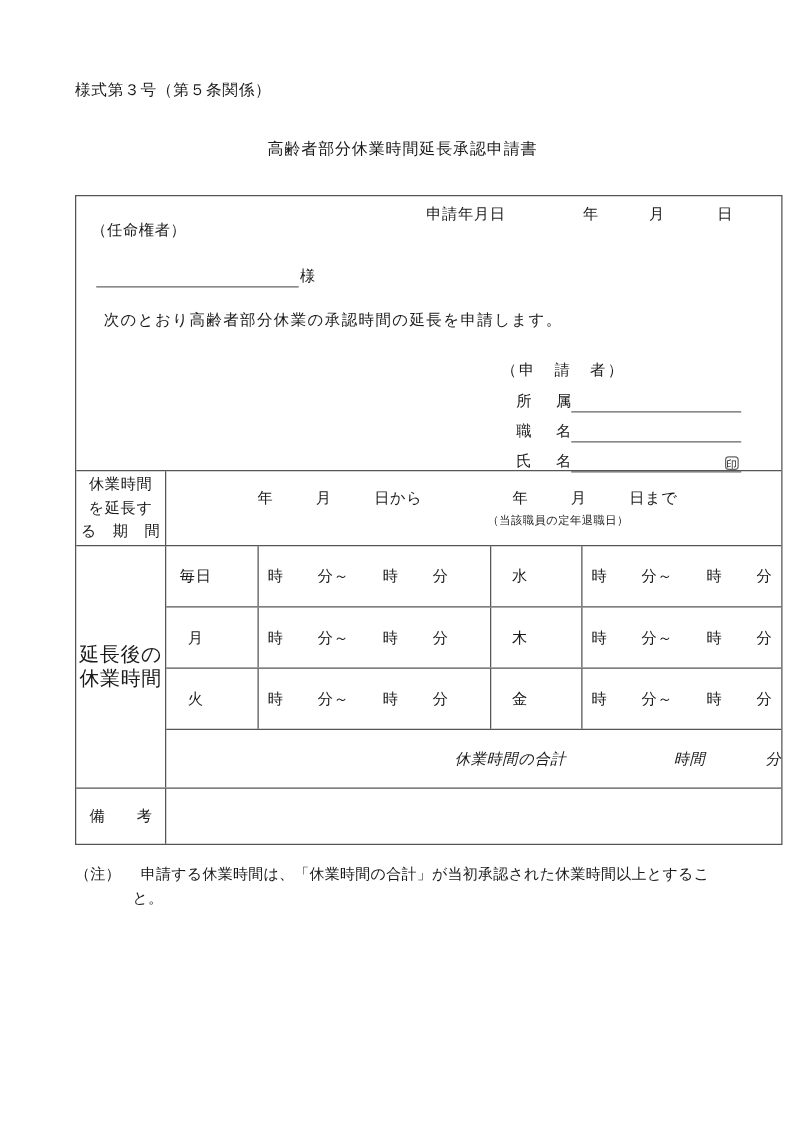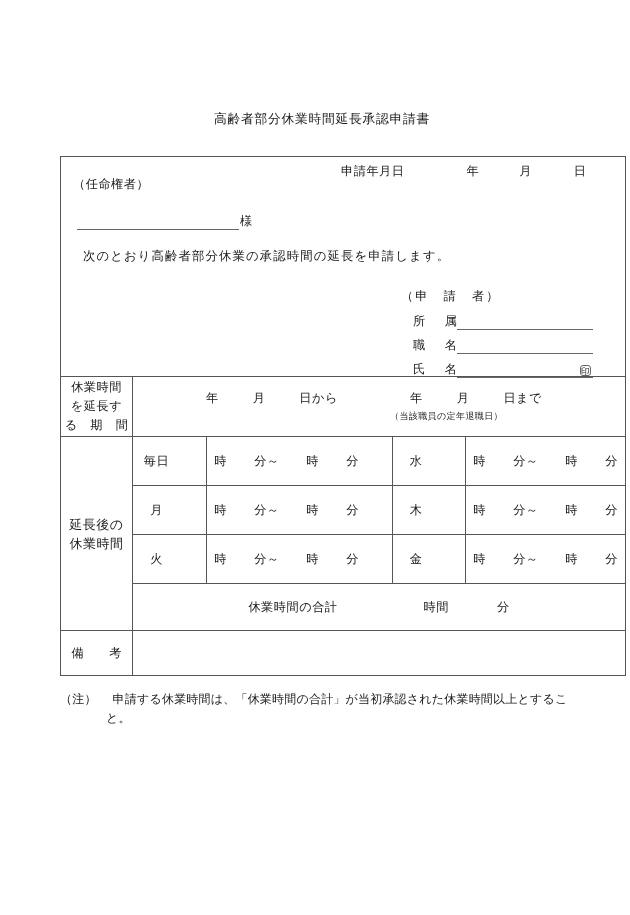--- a/index.html
+++ b/index.html
@@ -198,21 +198,21 @@
 
   
   .sched-row { display: flex; border-top: 1px solid #555; }
   .sched-label {
     width: 71px;
     flex: none;
     display: flex;
     align-items: center;
     justify-content: center;
     text-align: center;
-    font-size: 13px;
+    font-size: 16px;
     line-height: 19px;
     letter-spacing: 0.5px;
     flex-direction: column;
   }
   .sched-right { flex: 1; }
   .day-row {
     display: flex;
     height: 48px;
     gap: 26px;
   }
@@ -243,24 +243,25 @@
 
   .total-row {
     display: flex;
     height: 46px;
     border-top: 1px solid #555;
   }
   .total-cell {
     flex: 1;
     display: flex;
     align-items: center;
-    justify-content: center;
+    justify-content: flex-end;
     font-size: 12.2px;
     letter-spacing: 0.5px;
     white-space: nowrap;
+    font-style: italic;
   }
   .total-cell .tsp1 { display: inline-block; width: 86px; }
   .total-cell .tsp2 { display: inline-block; width: 48px; }
 
   
   .remarks-row { height: 45px; }
   .remarks-label {
     width: 71px;
     flex: none;
     display: flex;
@@ -286,20 +287,21 @@
     line-height: 19px;
   }
   .footnote .mark { margin-right: 16px; }
   .footnote .cont { display: block; margin-left: 46px; }
 </style>
 </head>
 <body>
 
 <div class="page">
 
+  <div class="form-no">様式第３号（第５条関係）</div>
 
   <div class="doc-title">高齢者部分休業時間延長承認申請書</div>
 
   <div class="form-box">
 
     <div class="section sec-top">
 
       <div class="apply-date">
         <span class="lbl">申請年月日</span><span class="y">年</span><span class="m">月</span><span>日</span>
       </div>

